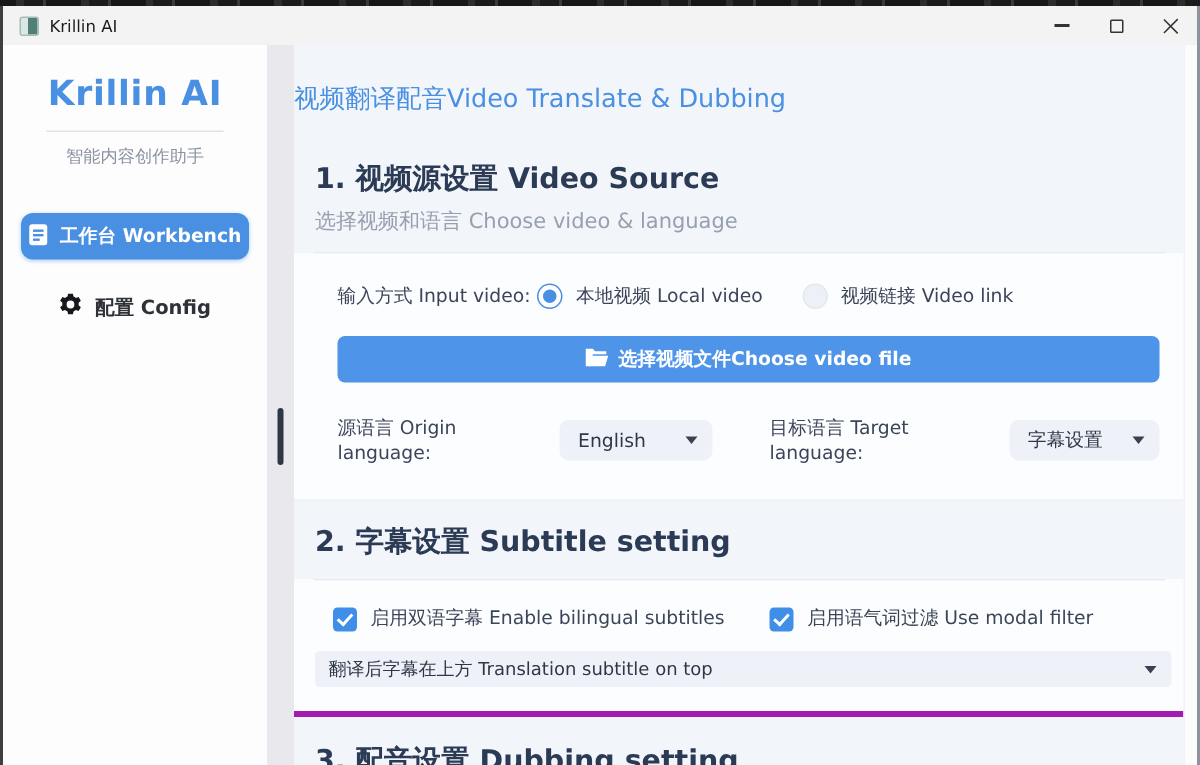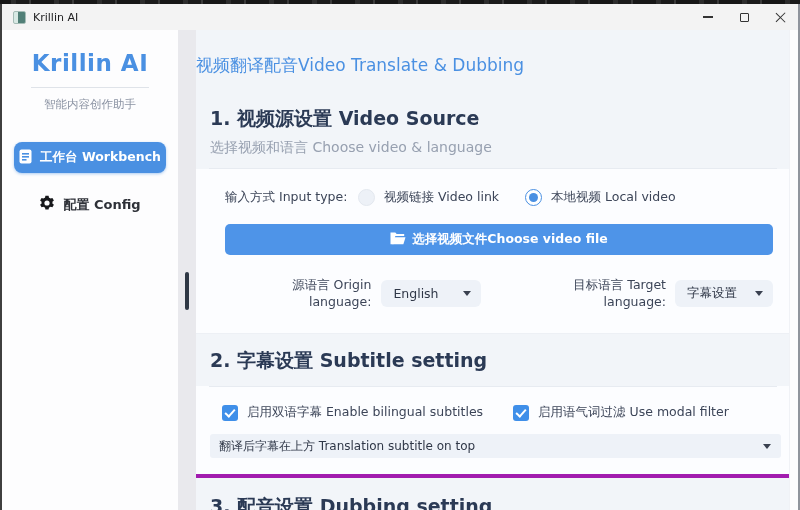--- a/index.html
+++ b/index.html
@@ -59,21 +59,21 @@
   .input-row .lbl{width:133px;}
   .radio-opt{display:flex;align-items:center;gap:9px;cursor:pointer;}
   .radio-opt + .radio-opt{margin-left:26px;}
   .radio{width:17px;height:17px;border-radius:50%;flex:0 0 auto;}
   .radio.sel{border:1.5px solid var(--accent);background:#fff;position:relative;}
   .radio.sel::after{content:"";position:absolute;left:2.5px;top:2.5px;width:9px;height:9px;border-radius:50%;background:var(--accent);}
   .radio.unsel{background:#edf1f7;border:1px solid #e3e8ef;}
 
   .choose-btn{margin:18px 16px 0 29px;height:31px;border-radius:5px;background:#4e94e8;color:#fff;font-weight:bold;font-size:12.5px;display:flex;align-items:center;justify-content:center;gap:6px;cursor:pointer;}
 
-  .lang-row{margin:22px 16px 0 41px;text-align:right;}
+  .lang-row{margin:22px 16px 0 29px;}
   .select{height:27px;background:#eef2f8;border-radius:6px;display:flex;align-items:center;padding:0 26px 0 12px;font-size:12.5px;color:#2f3747;position:relative;cursor:pointer;}
   .caret{position:absolute;right:10px;top:50%;margin-top:-2px;width:0;height:0;border-left:4px solid transparent;border-right:4px solid transparent;border-top:5px solid #3a4150;}
   .sel-origin{margin-left:10px;width:105px;}
   .lang-row .lbl2{margin-left:38px;}
   .sel-target{margin-left:9px;width:103px;}
 
   .card2{padding:17px 0 16px;}
   .cb-row{margin-left:26px;}
   .cb-opt{display:flex;align-items:center;gap:9px;cursor:pointer;}
   .cb-opt + .cb-opt{margin-left:30px;}
@@ -143,28 +143,28 @@
 
       <div class="band band-top">
         <h1 class="main-title">视频翻译配音Video Translate &amp; Dubbing</h1>
         <h2 class="sec">1. 视频源设置 Video Source</h2>
         <div class="sub">选择视频和语言 Choose video &amp; language</div>
         <div class="inset-divider"></div>
       </div>
 
       <div class="card card1">
         <div class="row input-row">
-          <span class="lbl">输入方式 Input type:</span>
+          <span class="lbl">输入方式 Input video:</span>
+          <div class="radio-opt">
+            <span class="radio sel"></span>
+            <span>本地视频 Local video</span>
+          </div>
           <div class="radio-opt">
             <span class="radio unsel"></span>
             <span>视频链接 Video link</span>
-          </div>
-          <div class="radio-opt">
-            <span class="radio sel"></span>
-            <span>本地视频 Local video</span>
           </div>
         </div>
 
         <div class="choose-btn">
           <span class="icon-svg">
             <svg width="16" height="13" viewBox="0 0 16 13">
                 <path fill="#fff" d="M0.5 0.5h4.8l1.4 1.6h7.5v2H5.3L3.4 12.2H0.5z"></path>
                 <path fill="#fff" d="M4.4 5.2h11.1l-2.1 7H2.4z"></path>
               </svg>
           </span>

